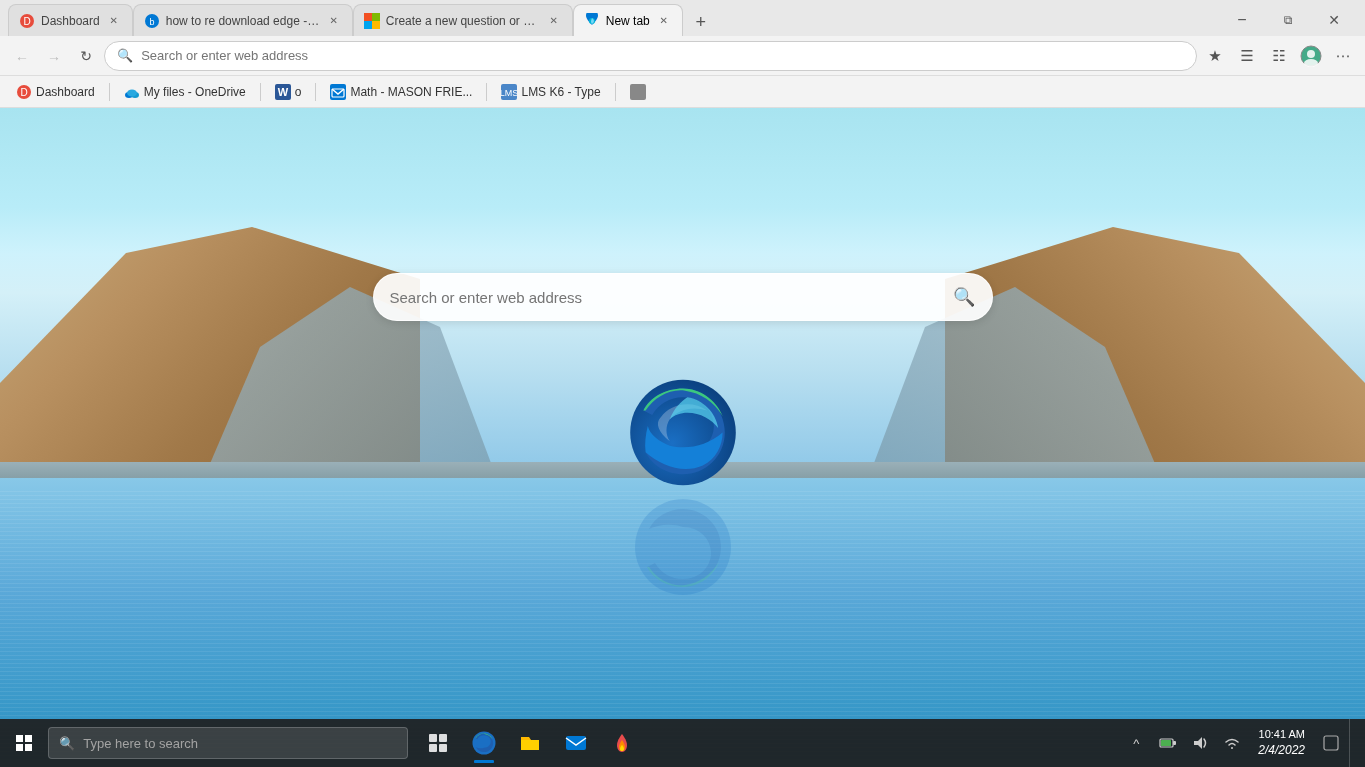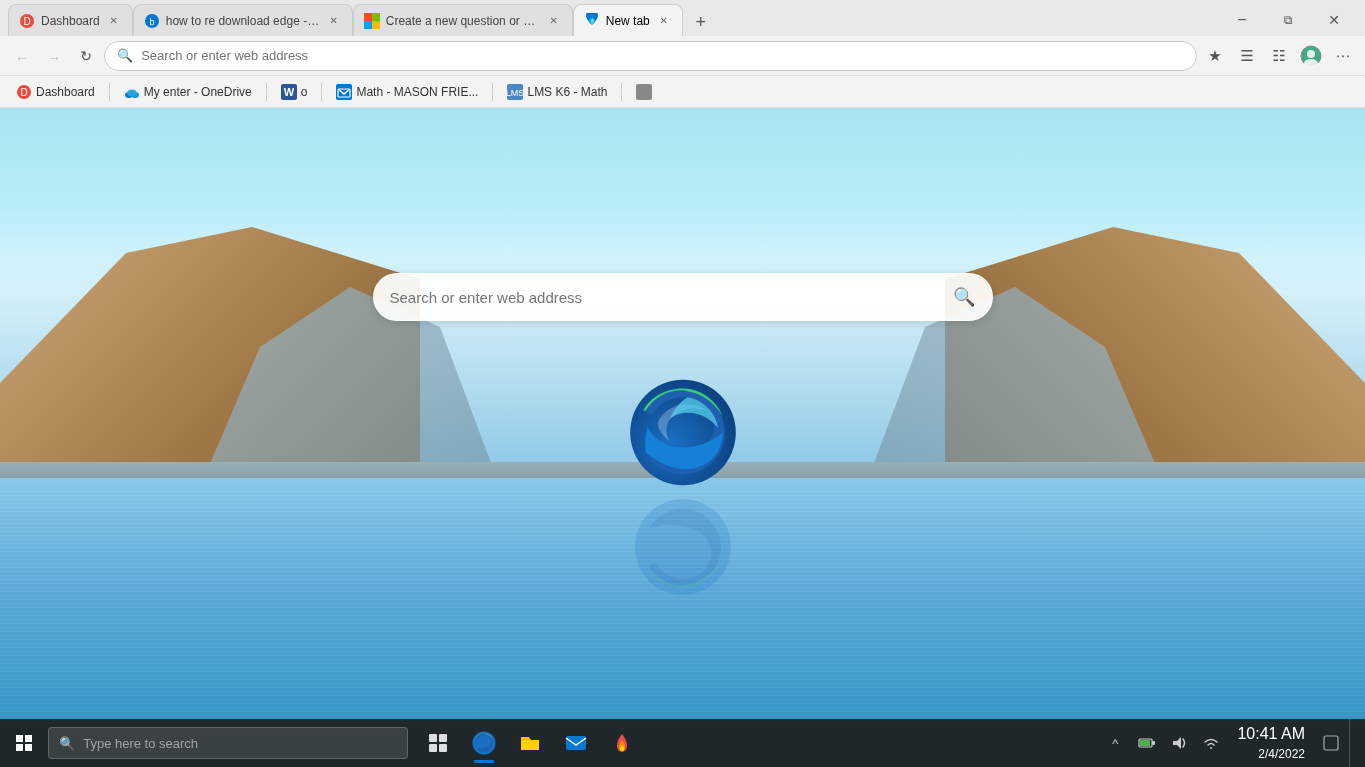--- a/index.html
+++ b/index.html
@@ -188,22 +188,22 @@
     .taskbar-underline {
       position: absolute; bottom: 4px; left: 50%; transform: translateX(-50%);
       width: 20px; height: 3px; background: #0078d4; border-radius: 2px;
     }
     #taskbar-right {
       margin-left: auto; display: flex; align-items: center; padding-right: 8px; gap: 4px;
     }
     .sys-icon { width: 28px; height: 28px; display: flex; align-items: center; justify-content: center;
       cursor: pointer; color: #ccc; font-size: 13px; }
     #clock { text-align: right; padding: 0 8px; cursor: pointer; }
-    #clock-time { font-size: 16px; color: #fff; line-height: 1.4; }
-    #clock-date { font-size: 12px; color: #fff; line-height: 1.4; }
+    #clock-time { font-size: 11px; color: #fff; line-height: 1.4; }
+    #clock-date { font-size: 12px; color: #fff; line-height: 1.4; font-style: italic; }
     #show-desktop { width: 8px; height: 48px; background: transparent; cursor: pointer;
       border-left: 1px solid rgba(255,255,255,0.2); }
 
     
     .win-logo { display: grid; grid-template-columns: 1fr 1fr; gap: 2px; width: 16px; height: 16px; }
     .win-logo span { background: #fff; display: block; }
   </style>
 </head>
 <body>
 
@@ -298,21 +298,21 @@
         </svg>
       <span>Dashboard</span>
     </div>
     <div class="fav-sep"></div>
     <div class="fav-item">
       <svg class="fav-favicon" viewBox="0 0 16 16" width="16" height="16">
           <ellipse cx="5" cy="11" rx="4" ry="3" fill="#0078d4"></ellipse>
           <ellipse cx="11" cy="11" rx="4" ry="3" fill="#1499d0"></ellipse>
           <ellipse cx="8" cy="9" rx="5" ry="3.5" fill="#28a8e0"></ellipse>
         </svg>
-      <span>My enter - OneDrive</span>
+      <span>My files - OneDrive</span>
     </div>
     <div class="fav-sep"></div>
     <div class="fav-item">
       <svg class="fav-favicon" viewBox="0 0 16 16" width="16" height="16">
           <rect width="16" height="16" rx="2" fill="#2b5797"></rect>
           <text x="8" y="12" text-anchor="middle" font-size="11" fill="white" font-weight="bold">W</text>
         </svg>
       <span>o</span>
     </div>
     <div class="fav-sep"></div>
@@ -323,21 +323,21 @@
           <rect x="2" y="5" width="12" height="8" rx="1" fill="none" stroke="white" stroke-width="1.2"></rect>
         </svg>
       <span>Math - MASON FRIE...</span>
     </div>
     <div class="fav-sep"></div>
     <div class="fav-item">
       <svg class="fav-favicon" viewBox="0 0 16 16" width="16" height="16">
           <rect width="16" height="16" rx="2" fill="#4a86c8"></rect>
           <text x="8" y="12" text-anchor="middle" font-size="9" fill="white">LMS</text>
         </svg>
-      <span>LMS K6 - Math</span>
+      <span>LMS K6 - Type</span>
     </div>
     <div class="fav-sep"></div>
     <div class="fav-item">
       <svg class="fav-favicon" viewBox="0 0 16 16" width="16" height="16">
           <rect width="16" height="16" rx="2" fill="#888"></rect>
         </svg>
     </div>
   </div>
 </div>
 

